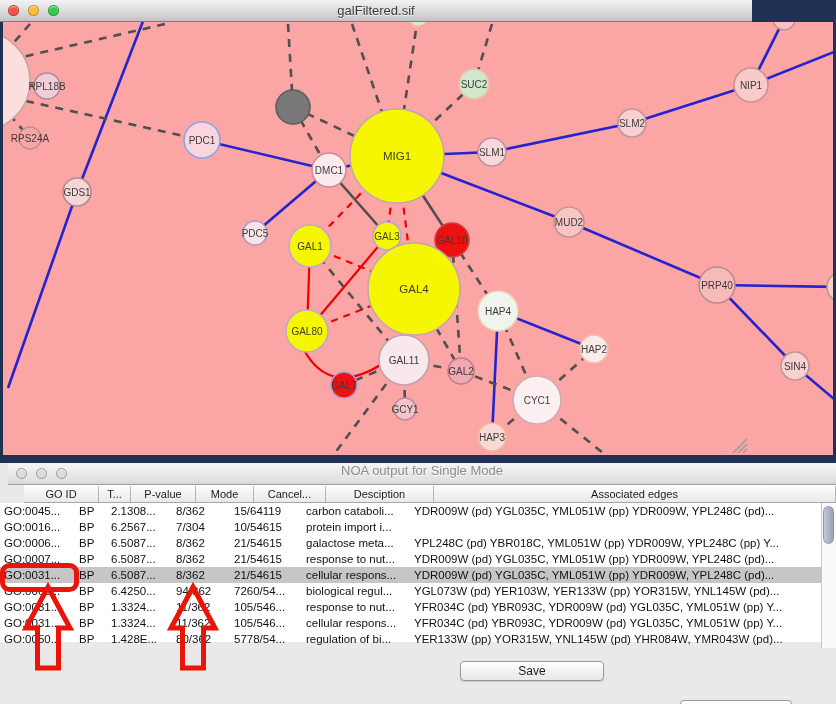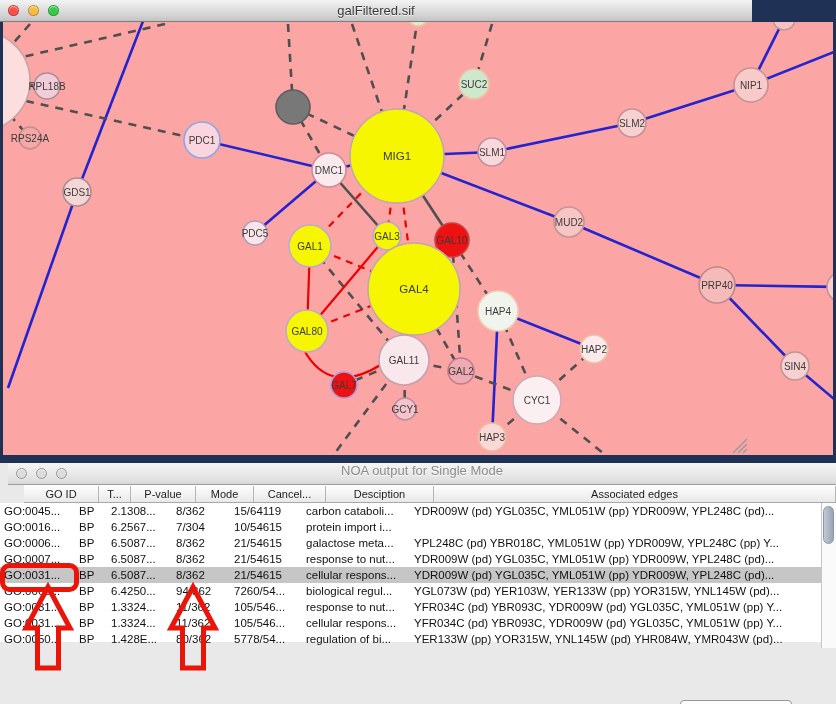--- a/index.html
+++ b/index.html
@@ -380,20 +380,21 @@
         <div class="tcell">regulation of bi...</div>
         <div class="tcell">YER133W (pp) YOR315W, YNL145W (pd) YHR084W, YMR043W (pd)...</div>
       </div>
     </div>
   <div class="vscroll">
     <div class="vthumb"></div>
   </div>
   <div class="tbody-edge"></div>
 
   <div class="btnbar">
+    <div class="mac-btn" id="save-btn">Save</div>
     <div class="mac-btn" id="cancel-btn">Cancel</div>
   </div>
 </div>
 
 <svg class="overlay" viewBox="0 0 836 704">
   <rect class="annot" x="2.5" y="565.5" width="74" height="24" rx="7" fill="none" stroke-width="5" stroke="#ea1408"></rect>
   <polygon class="annot" points="48,587 70,628 58.5,628 58.5,668 37.5,668 37.5,628 26,628" fill="none" stroke-width="5" stroke-linejoin="miter" stroke="#ea1408"></polygon>
   <polygon class="annot" points="193,587 215,628 203.5,628 203.5,668 182.5,668 182.5,628 171,628" fill="none" stroke-width="5" stroke-linejoin="miter" stroke="#ea1408"></polygon>
 </svg>
 

